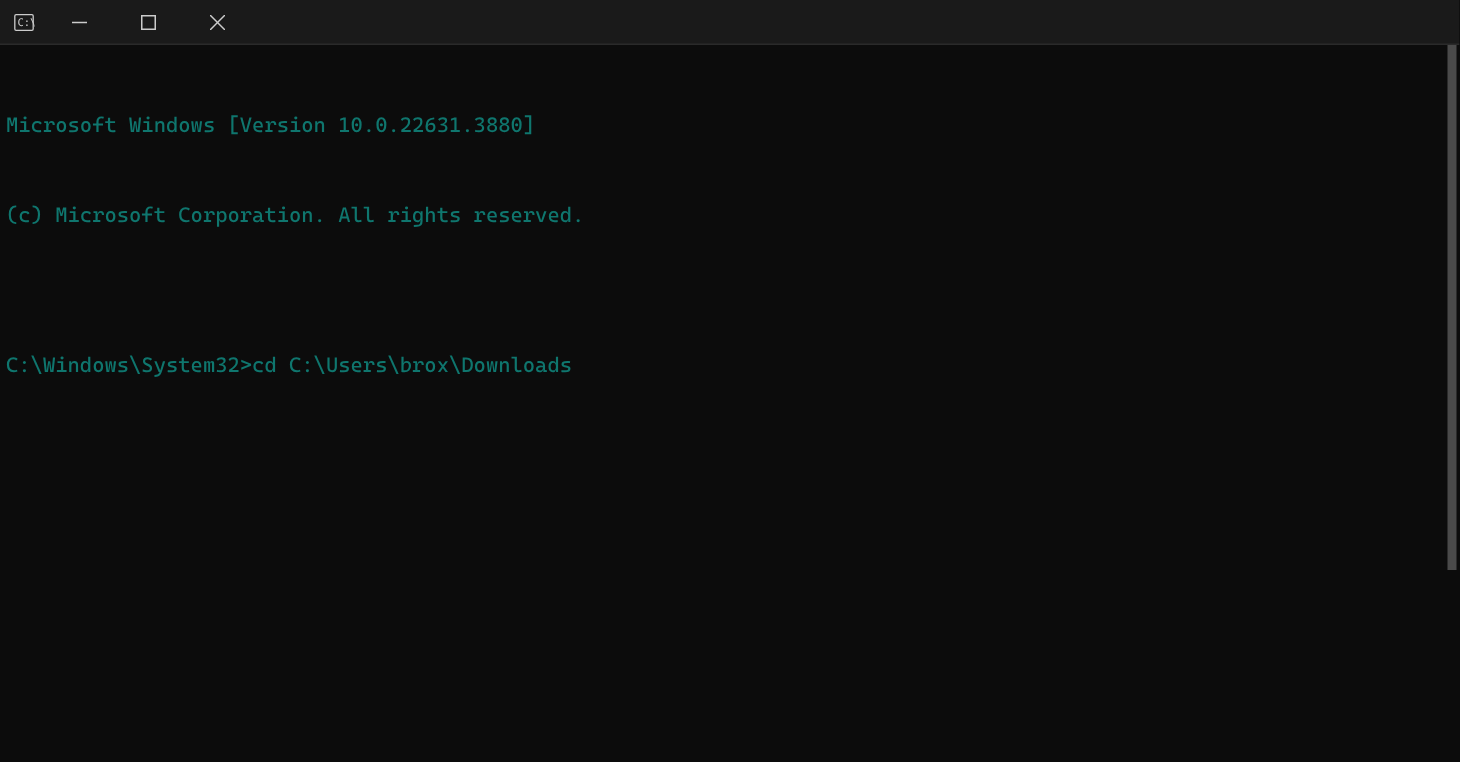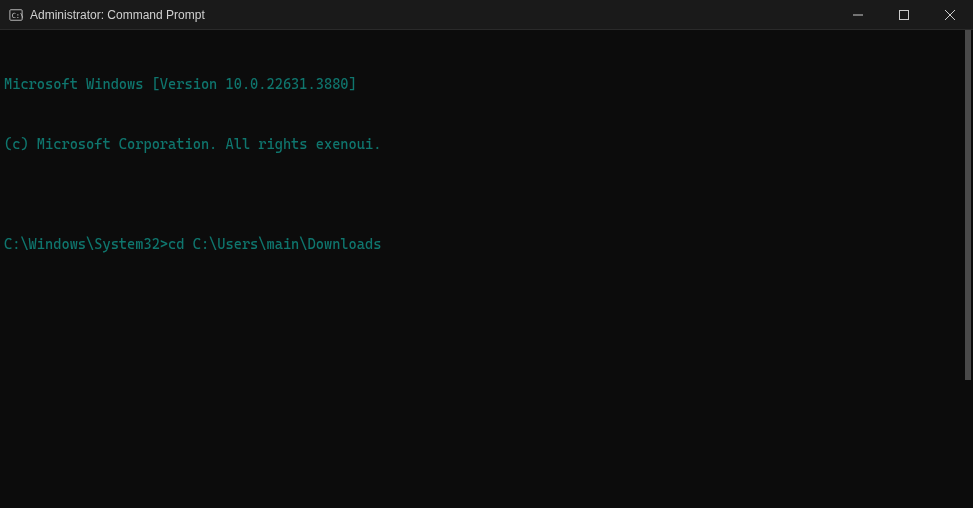--- a/index.html
+++ b/index.html
@@ -83,21 +83,20 @@
 </head>
 <body>
 
 <div class="titlebar">
   <span class="titlebar-icon">
     <svg viewBox="0 0 16 16" fill="none" stroke="#cccccc" stroke-width="1">
       <rect x="1" y="2" width="14" height="12" rx="1"></rect>
       <text x="3" y="11" font-size="8" fill="#cccccc" stroke="none" font-family="monospace">C:\</text>
     </svg>
   </span>
-  <span class="titlebar-title">Administrator: Command Prompt</span>
   <div class="window-controls">
     <div class="window-control">
       <svg viewBox="0 0 10 10">
         <line x1="0" y1="5" x2="10" y2="5" stroke="#cccccc" stroke-width="1"></line>
       </svg>
     </div>
     <div class="window-control">
       <svg viewBox="0 0 10 10">
         <rect x="0.5" y="0.5" width="9" height="9" fill="none" stroke="#cccccc" stroke-width="1"></rect>
       </svg>
@@ -106,19 +105,19 @@
       <svg viewBox="0 0 10 10">
         <line x1="0" y1="0" x2="10" y2="10" stroke="#cccccc" stroke-width="1"></line>
         <line x1="10" y1="0" x2="0" y2="10" stroke="#cccccc" stroke-width="1"></line>
       </svg>
     </div>
   </div>
 </div>
 
 <div class="terminal-content">
   <div class="terminal-line">Microsoft Windows [Version 10.0.22631.3880]</div>
-  <div class="terminal-line">(c) Microsoft Corporation. All rights exenoui.</div>
+  <div class="terminal-line">(c) Microsoft Corporation. All rights reserved.</div>
   <div class="terminal-line"></div>
-  <div class="terminal-line"><span>C:\Windows\System32&gt;</span><span>cd C:\Users\main\Downloads</span></div>
+  <div class="terminal-line"><span>C:\Windows\System32&gt;</span><span>cd C:\Users\brox\Downloads</span></div>
   <div class="terminal-line"></div>
 </div>
 
 <div class="scrollbar"></div>
 
 </body></html>

